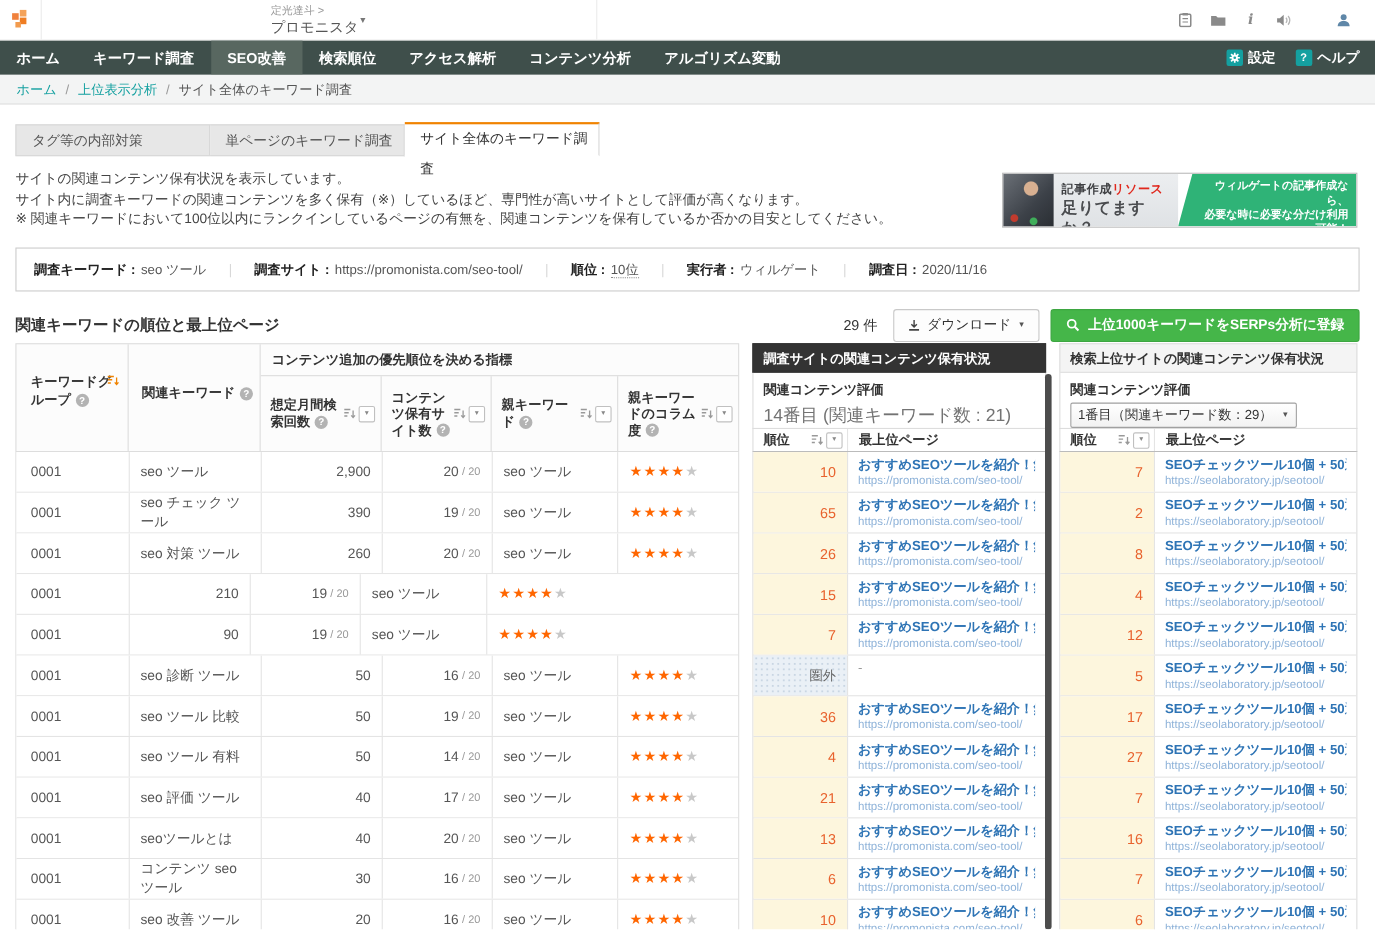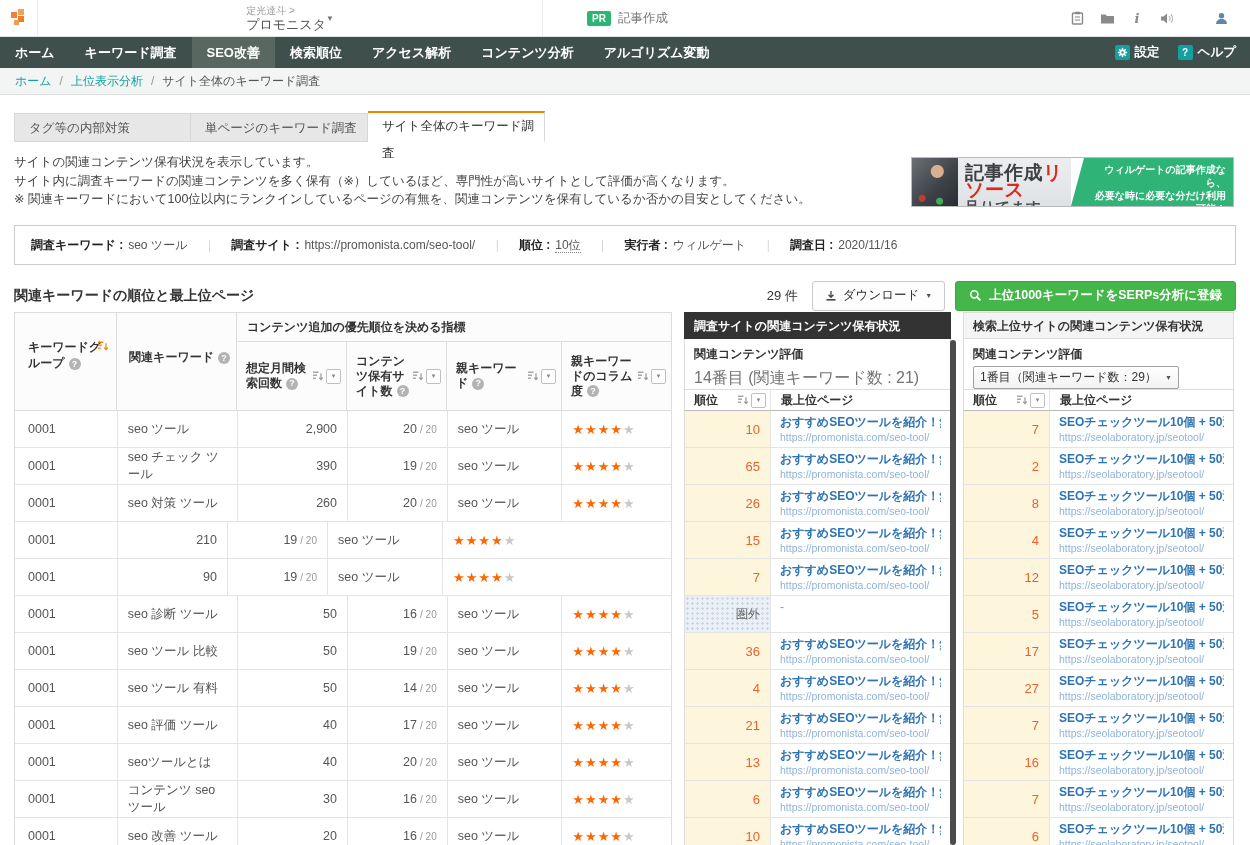--- a/index.html
+++ b/index.html
@@ -58,21 +58,21 @@
 
   
   .banner { position:absolute; top:157px; left:911px; width:323px; height:50px; display:flex;
             border:1px solid #bbb; cursor:pointer; overflow:hidden; }
   .banner-photo { width:46px; background:
       radial-gradient(circle at 55% 28%, #d8b091 0 6px, transparent 7px),
       radial-gradient(circle at 22% 84%, #c23b2e 0 3px, transparent 4px),
       radial-gradient(circle at 60% 90%, #3fae5a 0 3px, transparent 4px),
       linear-gradient(135deg,#6b7077,#3c4148 60%,#2a2e33); }
   .banner-copy { flex:1; background:linear-gradient(#eceef0,#dfe2e5); padding:6px 0 0 7px; }
-  .bl1 { font-size:19px; font-weight:bold; color:#3f4043; line-height:17px; letter-spacing:.5px; }
+  .bl1 { font-size:11px; font-weight:bold; color:#3f4043; line-height:17px; letter-spacing:.5px; }
   .bl1 .em { color:#e0271c; }
   .bl2 { font-size:14.5px; font-weight:bold; color:#4a4c4f; line-height:18px; letter-spacing:.5px; }
   .banner-right { width:162px; background:#2fb377; color:#fff; font-size:10px; font-weight:bold;
                   text-align:right; line-height:13px; padding:5px 7px 0 14px;
                   clip-path:polygon(13px 0,100% 0,100% 100%,0 100%); }
 
   
   .infobar { position:absolute; top:225px; left:14px; width:1222px; height:40px; border:1px solid #ccc;
              background:#fff; display:flex; align-items:center; padding:0 16px; font-size:12px; }
   .qi b { color:#222; margin-right:5px; }
@@ -186,24 +186,20 @@
         <rect x="5" y="12" width="5" height="5" fill="#f29b4e"></rect>
       </svg>
     </div>
     <div class="proj">
       <div class="proj-txt">
         <div class="proj-acc">定光達斗 &gt;</div>
         <div class="proj-name">プロモニスタ</div>
       </div>
       <span class="caret">▼</span>
     </div>
-    <div class="pr-area">
-      <span class="pr-badge">PR</span>
-      <a class="pr-link">記事作成</a>
-    </div>
     <div class="top-right">
       <div class="top-icons">
         <span class="tico">
           <svg width="13" height="14" viewBox="0 0 13 14">
               <rect x="1.5" y="2" width="10" height="11" rx="1" fill="none" stroke="#8a8a8a" stroke-width="1.4"></rect>
               <rect x="4" y="0.8" width="5" height="2.4" rx="0.5" fill="#8a8a8a"></rect>
               <line x1="4" y1="6" x2="9" y2="6" stroke="#8a8a8a" stroke-width="1.1"></line>
               <line x1="4" y1="9" x2="9" y2="9" stroke="#8a8a8a" stroke-width="1.1"></line>
             </svg>
         </span>

